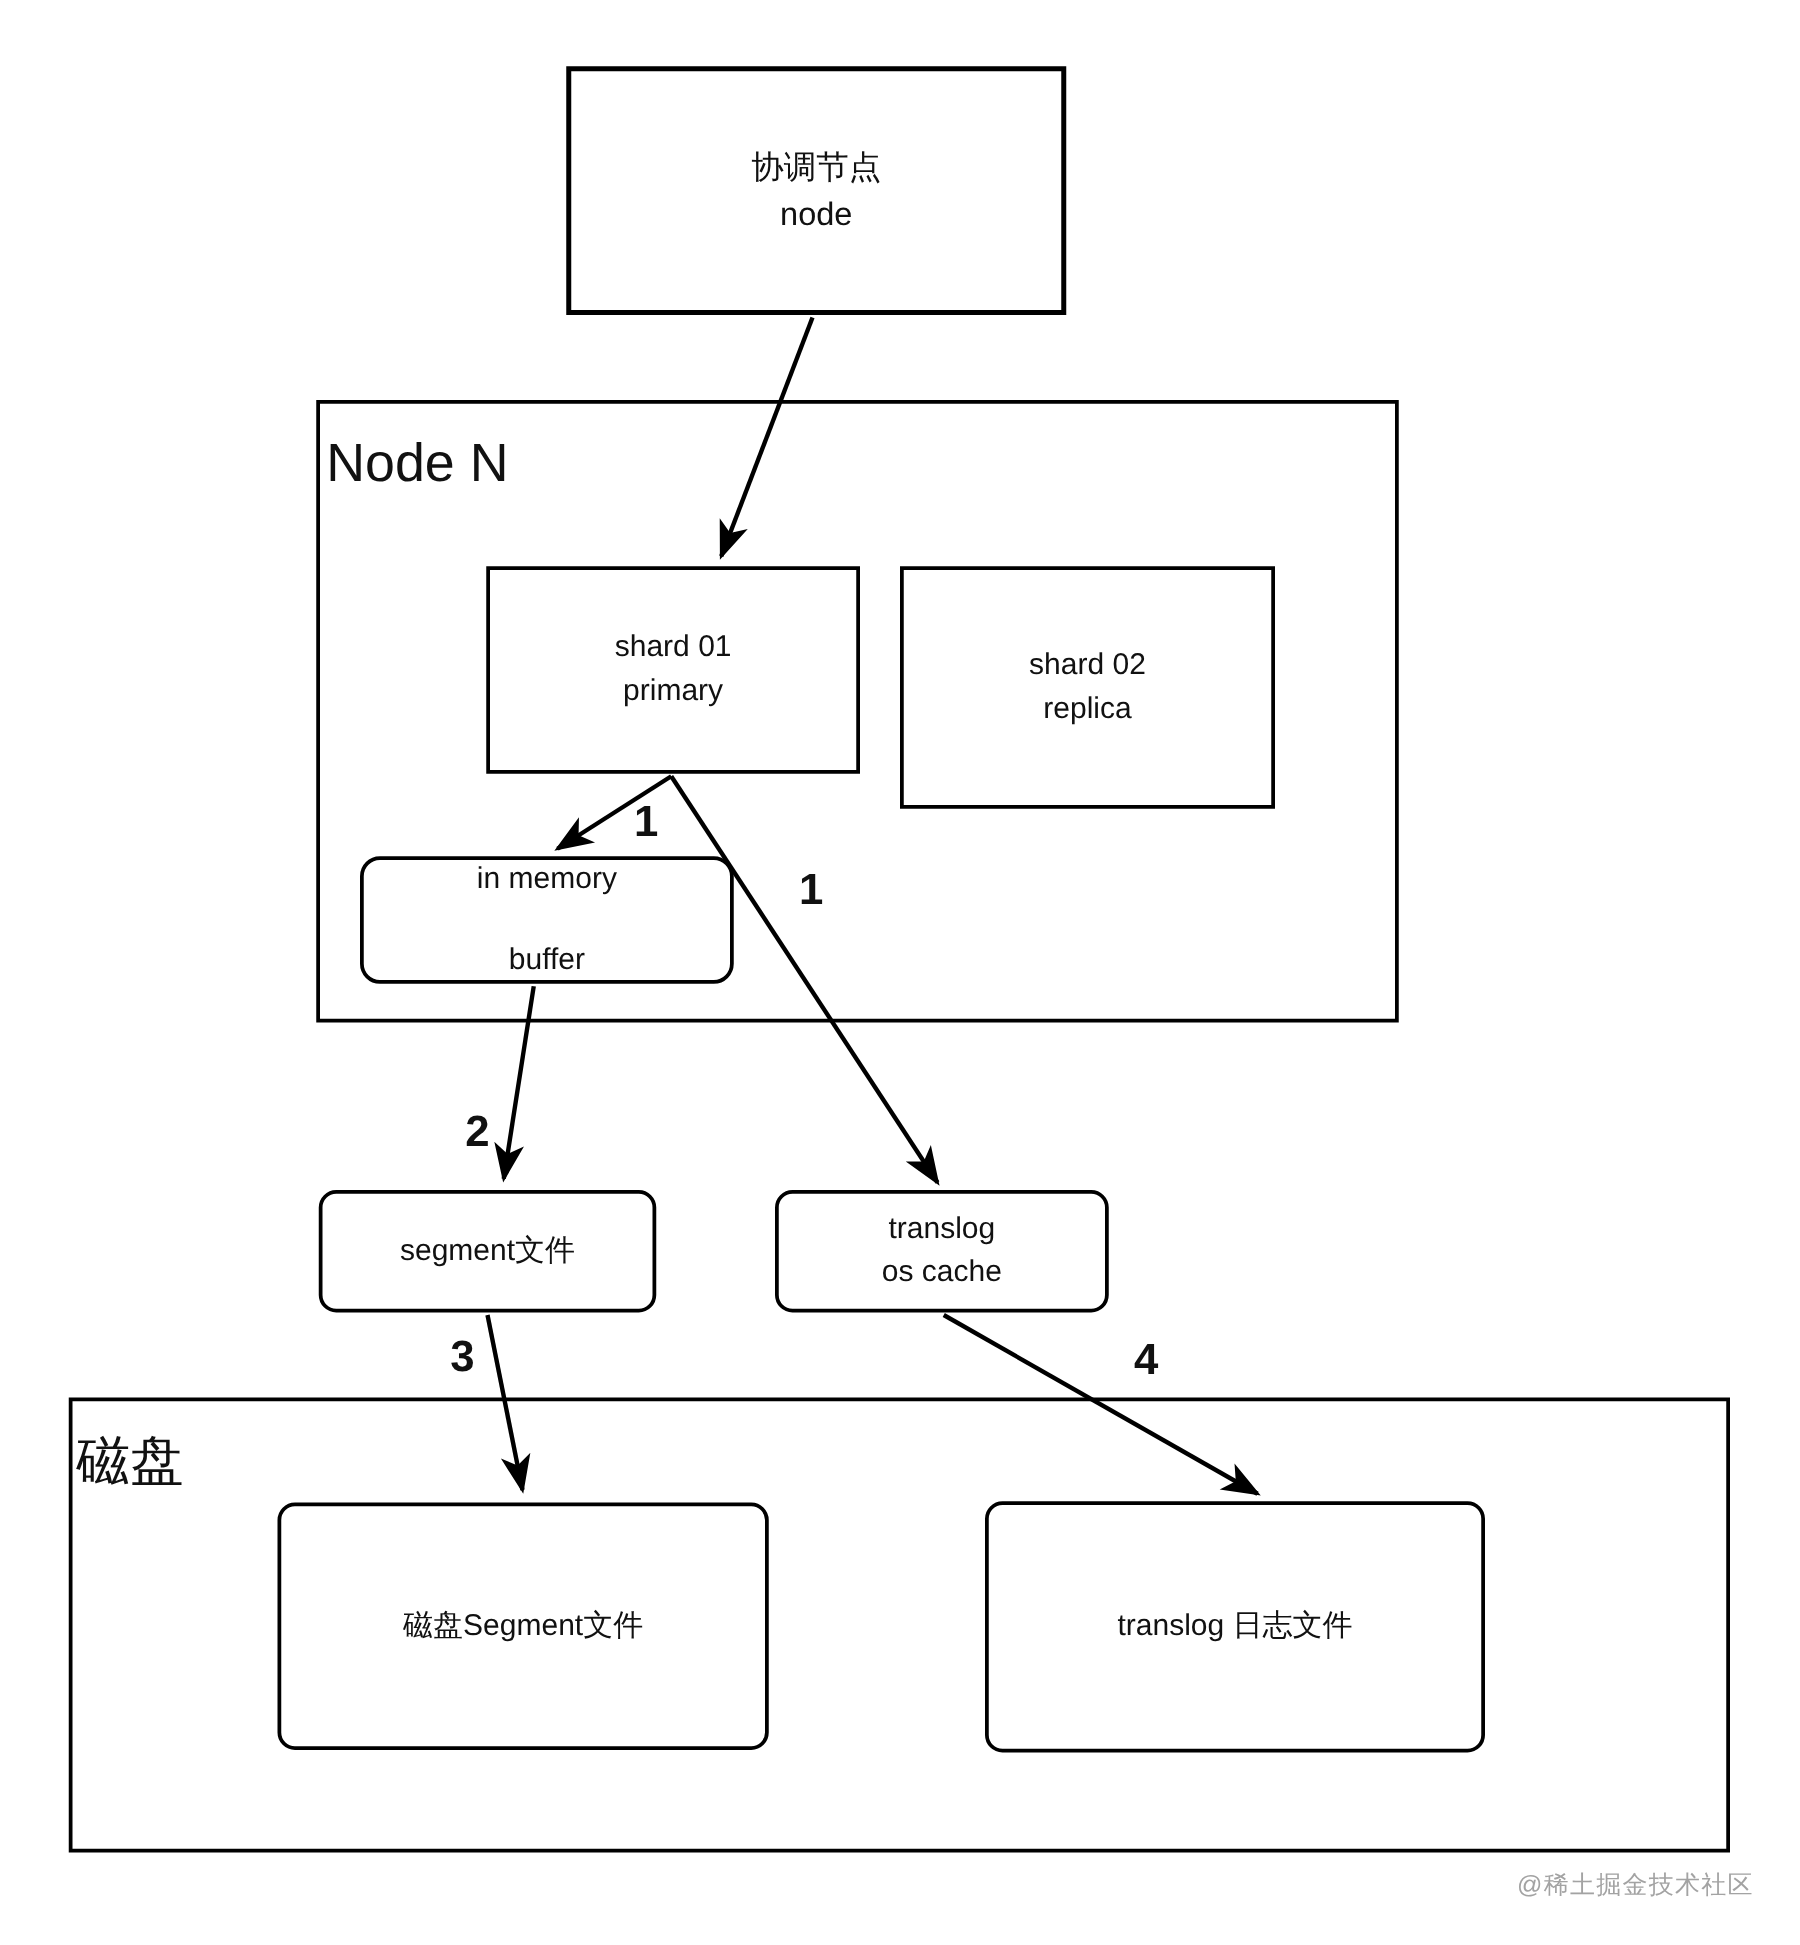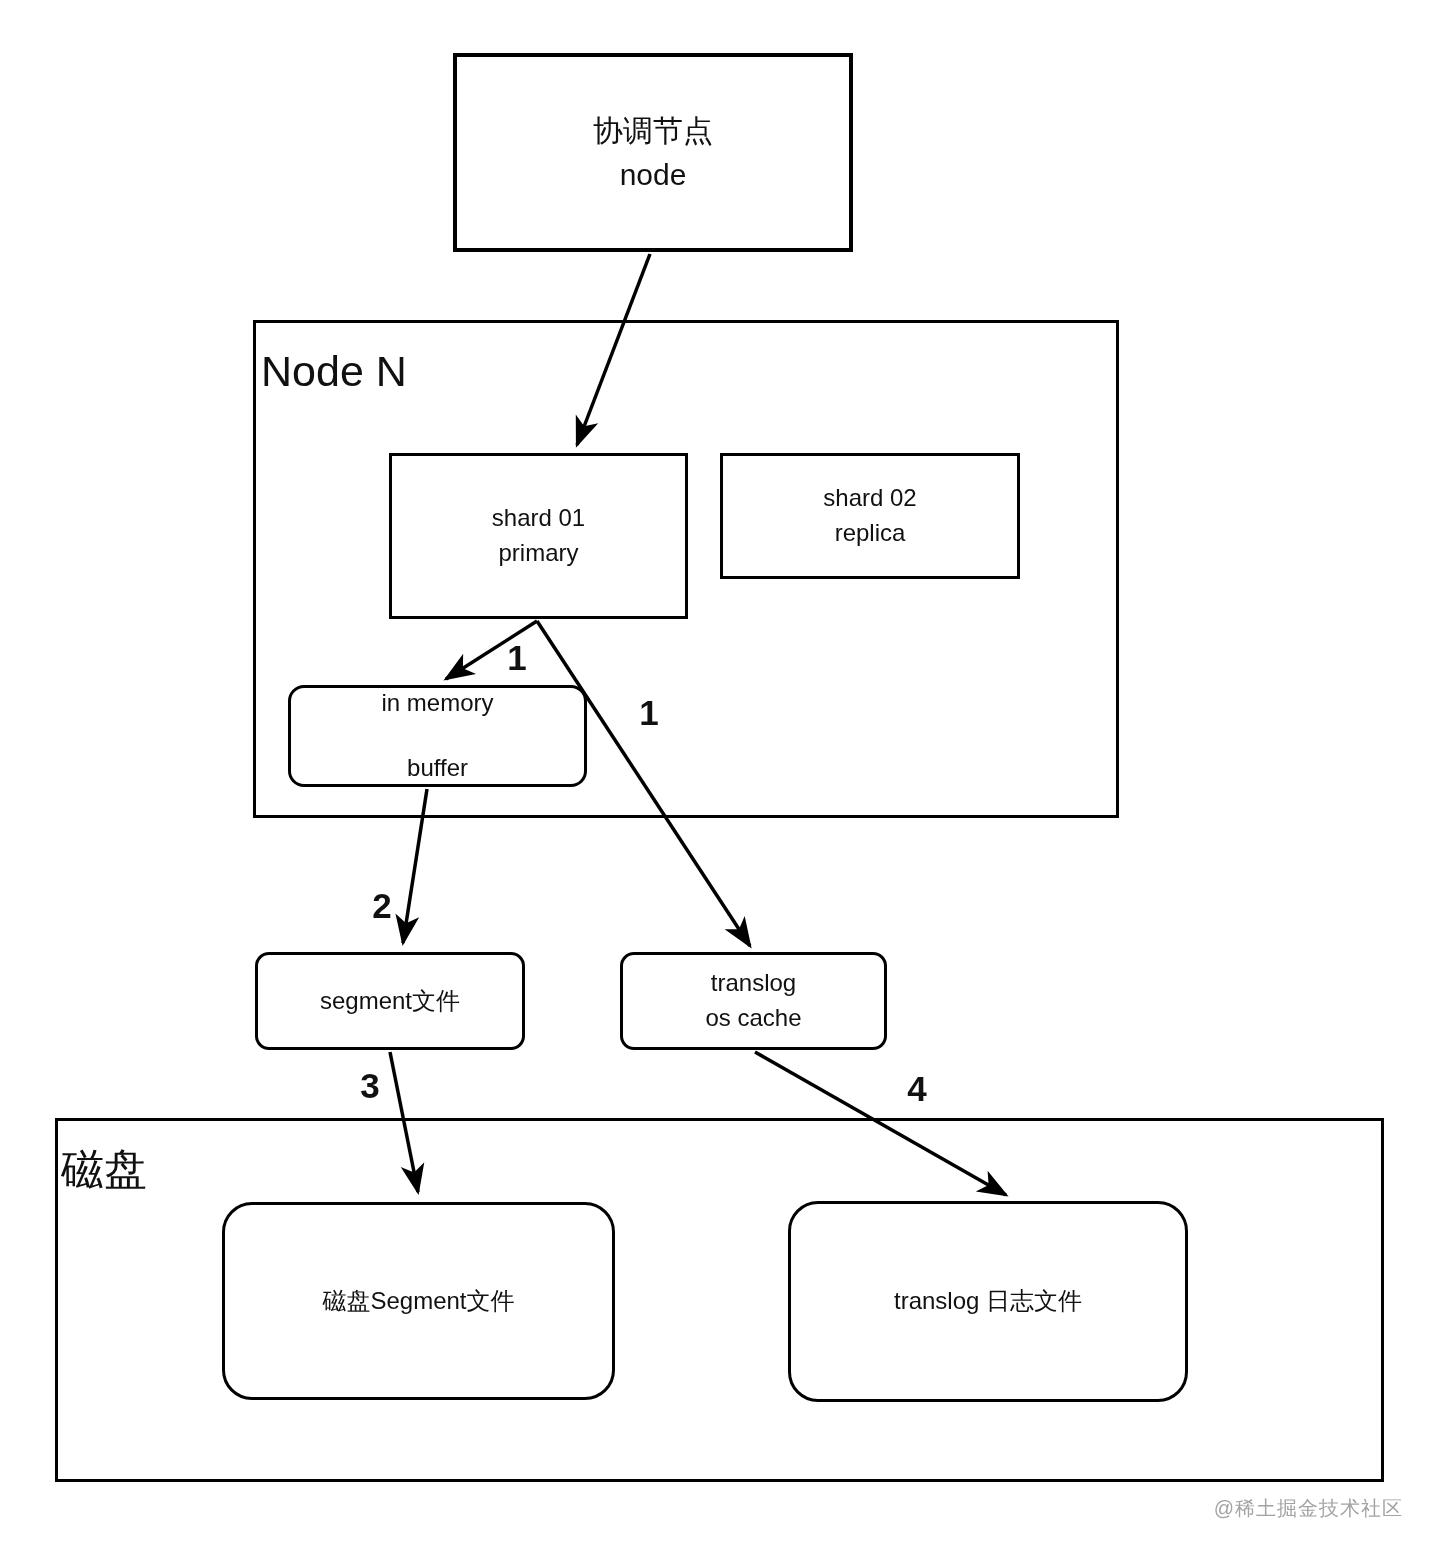--- a/index.html
+++ b/index.html
@@ -14,24 +14,24 @@
   .box{
     position:absolute;
     box-sizing:border-box;
     display:flex;flex-direction:column;
     align-items:center;justify-content:center;
     text-align:center;
     background:#ffffff;
     border:3px solid #000000;
     font-size:24px;line-height:1.45;
   }
-  .box.thick{border-width:4px;font-size:30px;}
+  .box.thick{border-width:4px;font-size:26px;}
   .round{border-radius:16px;gap:30px;}
   .round-sm{border-radius:14px;}
-  .round-lg{border-radius:30px;}
+  .round-lg{border-radius:14px;}
   .container-box{
     position:absolute;
     box-sizing:border-box;
     border:3px solid #000000;
     background:transparent;
   }
   .container-label{
     position:absolute;
     font-size:43px;line-height:1;
     color:#111111;
@@ -69,21 +69,21 @@
   <div class="box thick" style="left:453px;top:53px;width:400px;height:199px;">
     <span>协调节点</span>
     <span>node</span>
   </div>
 
   <div class="box" style="left:389px;top:453px;width:299px;height:166px;">
     <span>shard 01</span>
     <span>primary</span>
   </div>
 
-  <div class="box" style="left:720px;top:453px;width:300px;height:126px;">
+  <div class="box" style="left:720px;top:453px;width:300px;height:194px;">
     <span>shard 02</span>
     <span>replica</span>
   </div>
 
   <div class="box round" style="left:288px;top:685px;width:299px;height:102px;">
     <span>in memory</span>
     <span>buffer</span>
   </div>
 
   <div class="box round-sm" style="left:255px;top:952px;width:270px;height:98px;">

